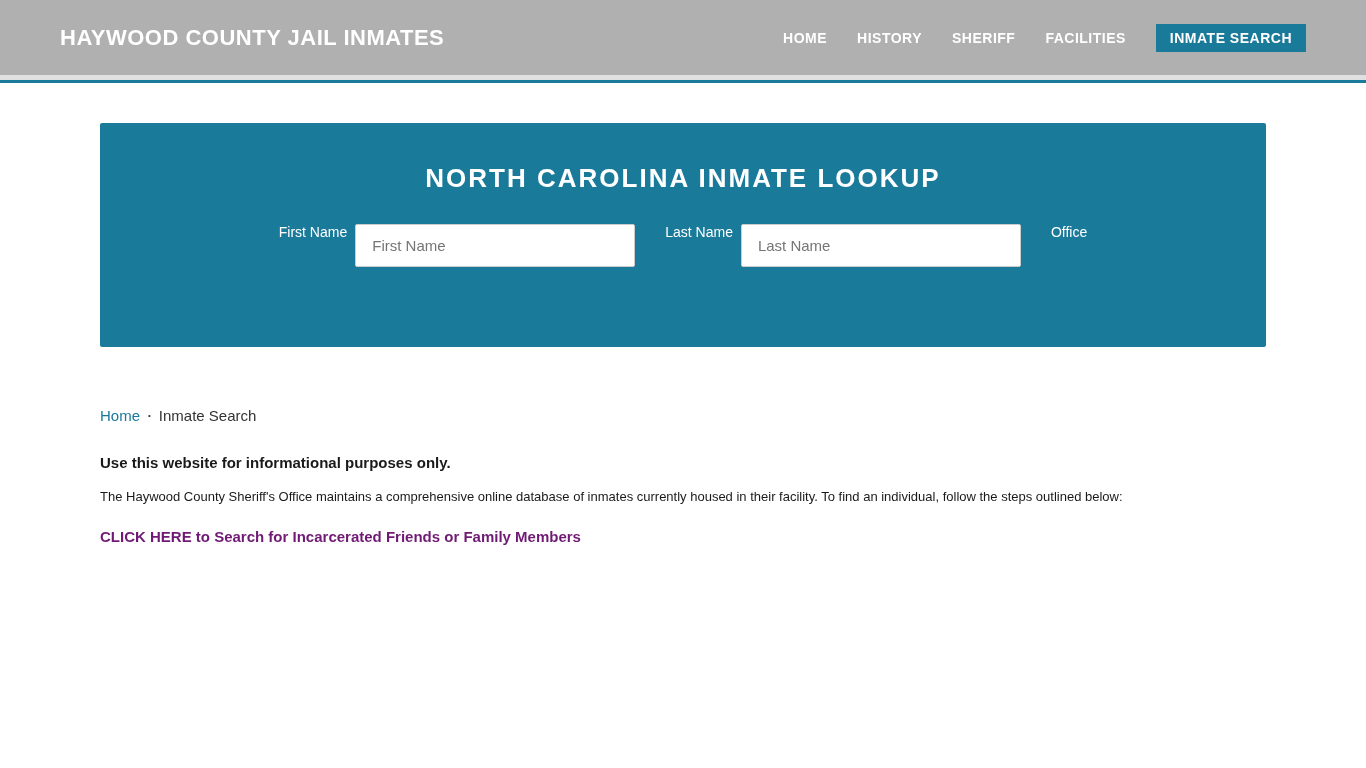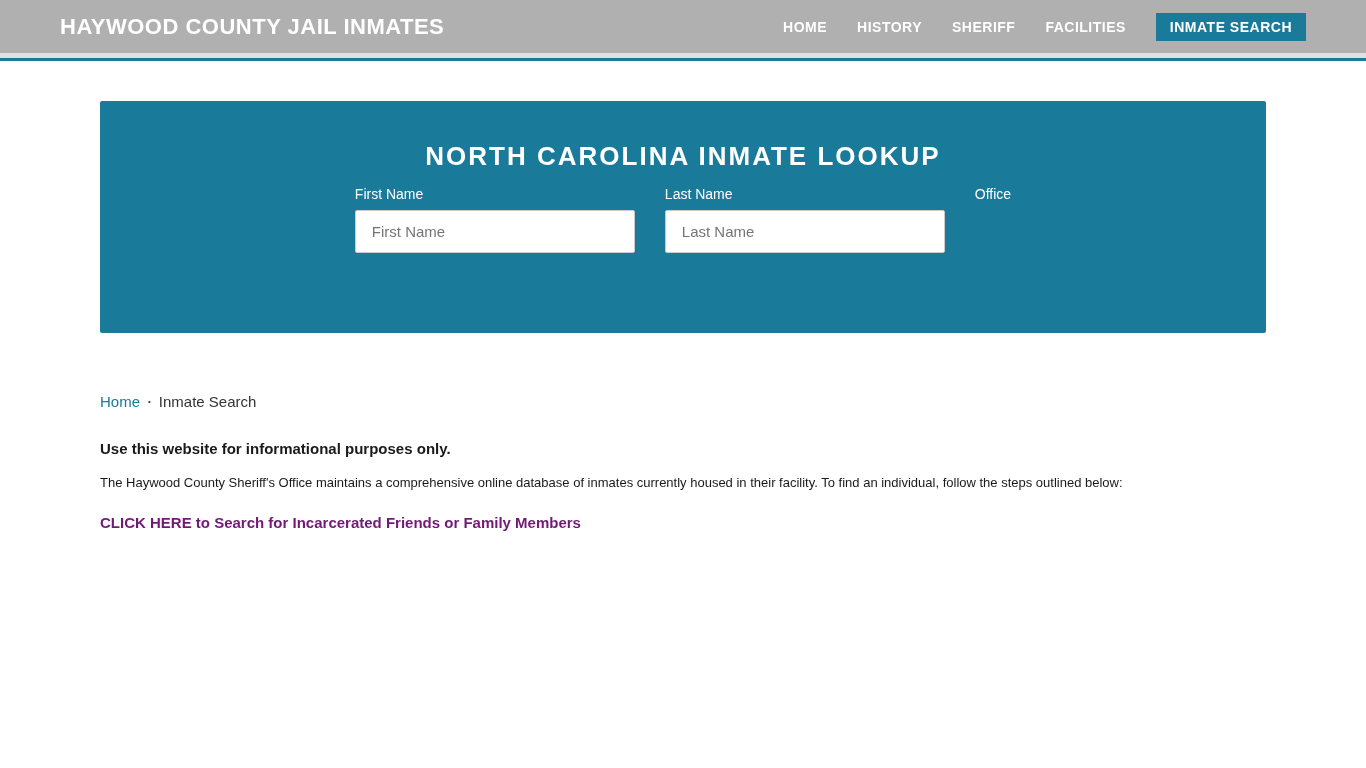--- a/index.html
+++ b/index.html
@@ -12,21 +12,21 @@
       font-family: Arial, sans-serif;
       background-color: #ffffff;
       width: 1366px;
       min-height: 768px;
     }
 
     
     .header {
       background-color: #b0b0b0;
       padding: 0 60px;
-      height: 53px;
+      height: 75px;
       display: flex;
       align-items: center;
       justify-content: space-between;
     }
 
     .site-title {
       font-size: 22px;
       font-weight: 900;
       color: #ffffff;
       letter-spacing: 0.5px;
@@ -69,33 +69,33 @@
       border-radius: 2px;
     }
 
     .search-title {
       text-align: center;
       color: #ffffff;
       font-size: 26px;
       font-weight: 700;
       letter-spacing: 2px;
       text-transform: uppercase;
-      margin-bottom: 14px;
+      margin-bottom: 30px;
     }
 
     .form-row {
       display: flex;
       gap: 30px;
       justify-content: center;
       margin-bottom: 30px;
     }
 
     .form-group {
       display: flex;
-      flex-direction: column;
+      flex-direction: row;
       gap: 8px;
     }
 
     .form-group label {
       color: #ffffff;
       font-size: 14px;
       font-weight: 400;
     }
 
     .form-group input,

